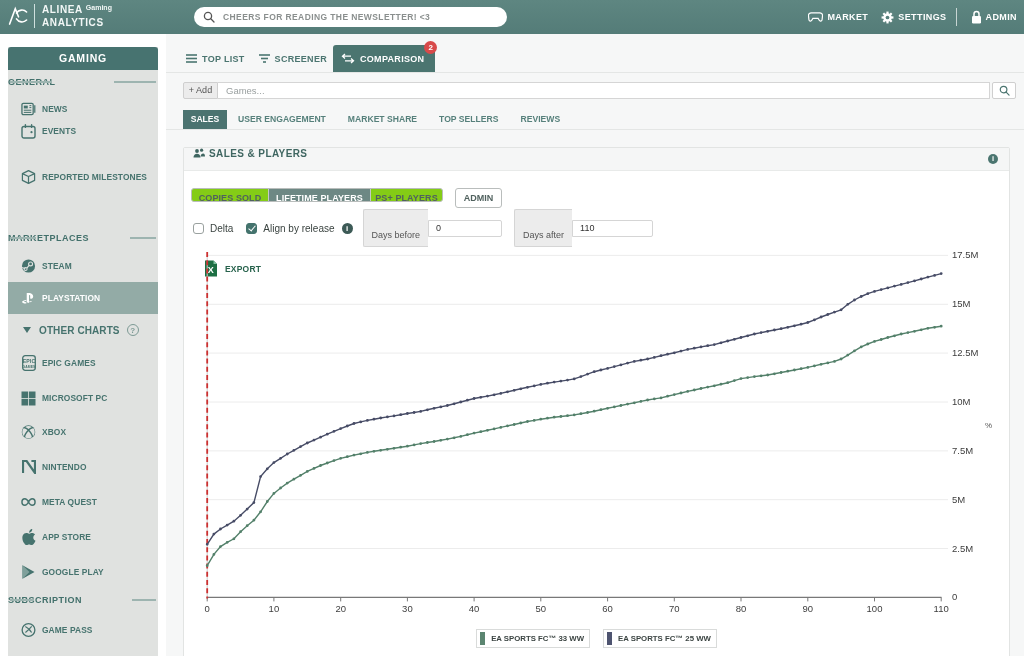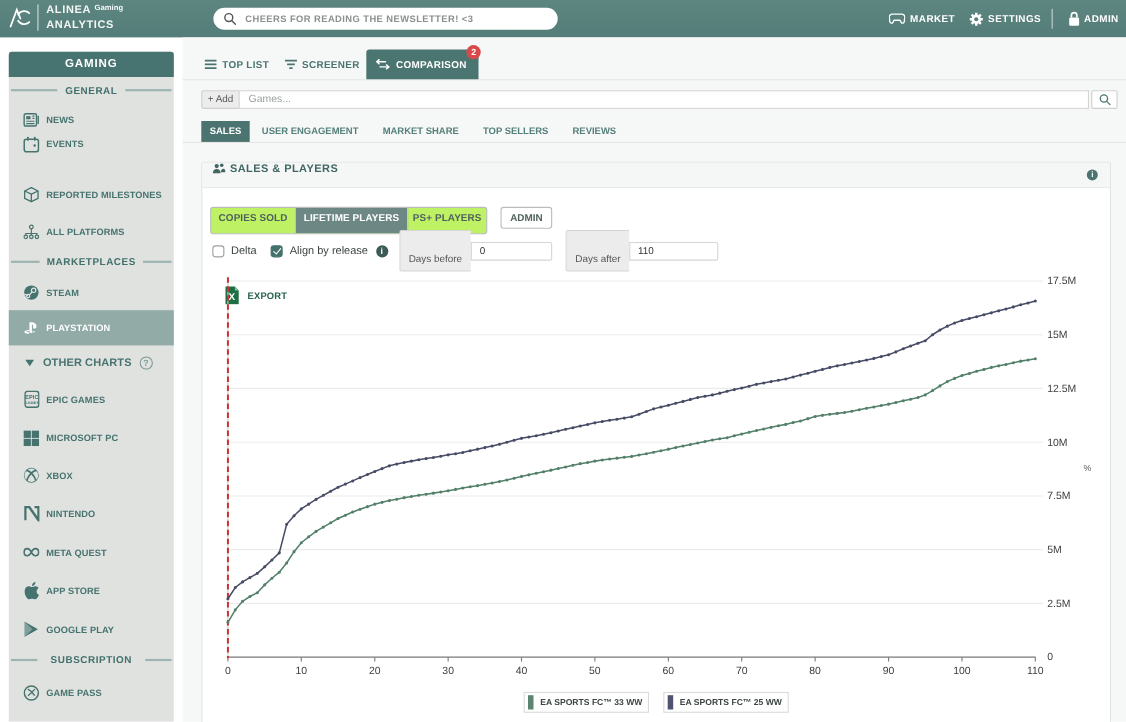--- a/index.html
+++ b/index.html
@@ -8,21 +8,21 @@
 .logobar{width:1px;height:24px;background:#cfe0de;margin-right:7px}
 .logotext{font-size:10px;font-weight:700;letter-spacing:.6px;line-height:11.5px;color:#f2f7f6}
 .logosup{font-size:7px;font-weight:700;letter-spacing:0}
 .search{position:absolute;left:194px;top:7px;width:313px;height:20px;background:#fff;border-radius:10px;display:flex;align-items:center;padding-left:9px}
 .search .mag{flex:0 0 auto}
 .search span{font-size:8.5px;color:#8a8f8e;letter-spacing:.4px;margin-left:8px;font-weight:700}
 .hright{position:absolute;right:7px;top:0;height:34px;display:flex;align-items:center;color:#fff;font-weight:700;font-size:9px;letter-spacing:.4px}
 .hitem{display:flex;align-items:center;gap:4px;margin-left:13px}
 .hdiv{width:1px;height:18px;background:#ffffffaa;margin-left:9px}
 .sbar{position:absolute;left:8px;top:47px;width:150px;height:609px;background:#e0e2e0}
-.sbar .cap{position:absolute;left:0;width:150px;text-align:center;font-size:9px;font-weight:700;color:#42706b;letter-spacing:.5px;line-height:10px}
+.sbar .cap{position:absolute;left:0;width:150px;font-size:9px;font-weight:700;color:#42706b;letter-spacing:.5px;line-height:10px}
 .cap .cline{position:absolute;top:4px;height:2px;background:#9db4b0}
 .gaming{position:absolute;left:8px;top:47px;width:150px;height:23px;background:#477370;border-radius:3px 3px 0 0;color:#fff;text-align:center;font-size:10.5px;font-weight:700;letter-spacing:.8px;line-height:23px}
 .sit{position:absolute;left:0;width:150px;height:24px;display:flex;align-items:center;color:#46736e;font-weight:700;font-size:8.4px;letter-spacing:.1px;white-space:nowrap}
 .sit .ic{width:15px;height:15px;margin-left:13px;margin-right:6px;flex:0 0 auto;display:flex;align-items:center;justify-content:center}
 .sit.sel{left:0;width:150px;height:32px;background:#93aba6;color:#fff}
 .main{position:absolute;left:166px;top:34px;width:858px;height:622px;background:#f6f7f7}
 .tabs{position:absolute;left:186px;top:45px;display:flex;height:27px;align-items:center;font-size:9px;font-weight:700;color:#4b7570;letter-spacing:.3px}
 .tab{display:flex;align-items:center;gap:5px;height:27px}
 .tab.act{background:#4b7570;color:#fff;border-radius:3px 3px 0 0;position:relative;padding:0 11px 0 8px}
 .badge{position:absolute;right:-2px;top:-4px;width:13px;height:13px;border-radius:50%;background:#d84a4a;color:#fff;font-size:8px;font-weight:700;text-align:center;line-height:13px}
@@ -32,21 +32,21 @@
 .addinput{position:absolute;left:35px;top:0;width:772px;height:17px;background:#fff;border:1px solid #d5d5d5;border-left:none;font-size:9.5px;color:#9aa0a0;line-height:15px;padding-left:8px}
 .magbtn{position:absolute;right:0;top:0;width:24px;height:17px;background:#fff;border:1px solid #cfcfcf;border-radius:2px;display:flex;align-items:center;justify-content:center}
 .stabs{position:absolute;left:183px;top:110px;display:flex;height:19px;font-size:8.6px;font-weight:700;color:#56807b;letter-spacing:0}
 .stab{padding:0 11px;line-height:19px}
 .stab.act{background:#4b7370;color:#fff;width:44px;padding:0;text-align:center}
 .stabline{position:absolute;left:166px;top:129px;width:858px;height:1px;background:#e4e6e5}
 .panel{position:absolute;left:183px;top:147px;width:827px;height:515px;background:#fff;border:1px solid #e2e4e3;border-radius:2px}
 .phead{position:absolute;left:0;top:0;width:100%;height:23px;background:#f5f6f6;border-bottom:1px solid #e8eae9;display:flex;align-items:flex-start}
 .phead .t{font-size:10px;font-weight:700;color:#3f6661;letter-spacing:.4px;margin-left:4px}
 .pinfo{position:absolute;right:11px;top:6px;width:10px;height:10px;border-radius:50%;background:#4b7570;color:#fff;font-size:7.5px;font-weight:700;text-align:center;line-height:10px}
-.bgroup{position:absolute;left:7px;top:40px;display:flex;height:25px;border:1px solid #b9bdbc;border-radius:3px;overflow:hidden;background:#bef264}
+.bgroup{position:absolute;left:7px;top:40px;display:flex;height:14px;border:1px solid #b9bdbc;border-radius:3px;overflow:hidden;background:#84cc16}
 .bg-seg{font-size:9px;font-weight:700;color:#50615e;letter-spacing:.1px;line-height:18px;text-align:center;border-right:1px solid #c4c8c7}
 .bg-seg:last-child{border-right:none}
 .bg-seg.act{background:#6d8884;color:#fff}
 .badmin{position:absolute;left:271px;top:40px;width:47px;height:20px;border:1px solid #b9bdbc;border-radius:3px;background:#fff;font-size:9px;font-weight:700;color:#50615e;line-height:18px;text-align:center}
 .crow{position:absolute;left:9px;top:72px;height:16px;display:flex;align-items:center;font-size:10px;color:#39423f}
 .cb{width:11px;height:11px;border:1px solid #9aa19f;border-radius:3px;background:#fff;margin-right:6px}
 .cb.on{background:#44736d;border-color:#44736d;position:relative}
 .cb.on:after{content:"";position:absolute;left:3px;top:0px;width:3px;height:6px;border:solid #fff;border-width:0 1.5px 1.5px 0;transform:rotate(40deg)}
 .iinfo{width:11px;height:11px;border-radius:50%;background:#3c5a56;color:#fff;font-size:8px;font-weight:700;text-align:center;line-height:11px;font-style:normal}
 .dayslbl{height:17px;background:#ececec;border:1px solid #d5d5d5;border-right:none;border-radius:2px 0 0 2px;font-size:9px;color:#555;line-height:15px;padding:18px 8px}
@@ -126,29 +126,20 @@
           <line x1="10.6" y1="0.8" x2="10.6" y2="3.4" stroke="#46736e" stroke-width="1.4" stroke-linecap="round"></line>
           <circle cx="10.5" cy="8.2" r="1.1" fill="#46736e"></circle>
         </svg>
       </span>EVENTS</div>
   <div class="sit" style="top:118px"><span class="ic">
         <svg width="16" height="16" viewBox="0 0 16 16">
           <path d="M8 1.2 L14.5 4.4 V11.6 L8 14.8 L1.5 11.6 V4.4 Z" fill="none" stroke="#46736e" stroke-width="1.3" stroke-linejoin="round"></path>
           <path d="M1.5 4.4 L8 7.4 L14.5 4.4 M8 7.4 V14.8" fill="none" stroke="#46736e" stroke-width="1.3" stroke-linejoin="round"></path>
         </svg>
       </span>REPORTED MILESTONES</div>
-  <div class="sit" style="top:152px"><span class="ic">
-        <svg width="16" height="16" viewBox="0 0 16 16">
-          <circle cx="8" cy="3" r="1.8" fill="none" stroke="#46736e" stroke-width="1.2"></circle>
-          <circle cx="2.6" cy="12.6" r="1.7" fill="none" stroke="#46736e" stroke-width="1.2"></circle>
-          <circle cx="8" cy="12.6" r="1.7" fill="none" stroke="#46736e" stroke-width="1.2"></circle>
-          <circle cx="13.4" cy="12.6" r="1.7" fill="none" stroke="#46736e" stroke-width="1.2"></circle>
-          <path d="M8 4.8 V8 M2.6 10.9 V9.4 H13.4 V10.9 M8 8 V10.9" fill="none" stroke="#46736e" stroke-width="1.1"></path>
-        </svg>
-      </span>ALL PLATFORMS</div>
   <div class="cap" style="top:186px"><span class="cline" style="left:2px;width:26px"></span>MARKETPLACES<span class="cline" style="right:2px;width:26px"></span></div>
   <div class="sit" style="top:207px"><span class="ic">
         <svg width="16" height="16" viewBox="0 0 16 16">
           <circle cx="8" cy="8" r="7" fill="#46736e"></circle>
           <circle cx="10.2" cy="5.8" r="2.1" fill="none" stroke="#e0e2e0" stroke-width="1.2"></circle>
           <circle cx="4.9" cy="11.3" r="1.6" fill="none" stroke="#e0e2e0" stroke-width="1.1"></circle>
           <line x1="6.2" y1="10.2" x2="8.7" y2="7.4" stroke="#e0e2e0" stroke-width="1.2"></line>
           <path d="M1.2 9.5 l3.5 1.4" stroke="#e0e2e0" stroke-width="1.1"></path>
         </svg>
       </span>STEAM</div>

